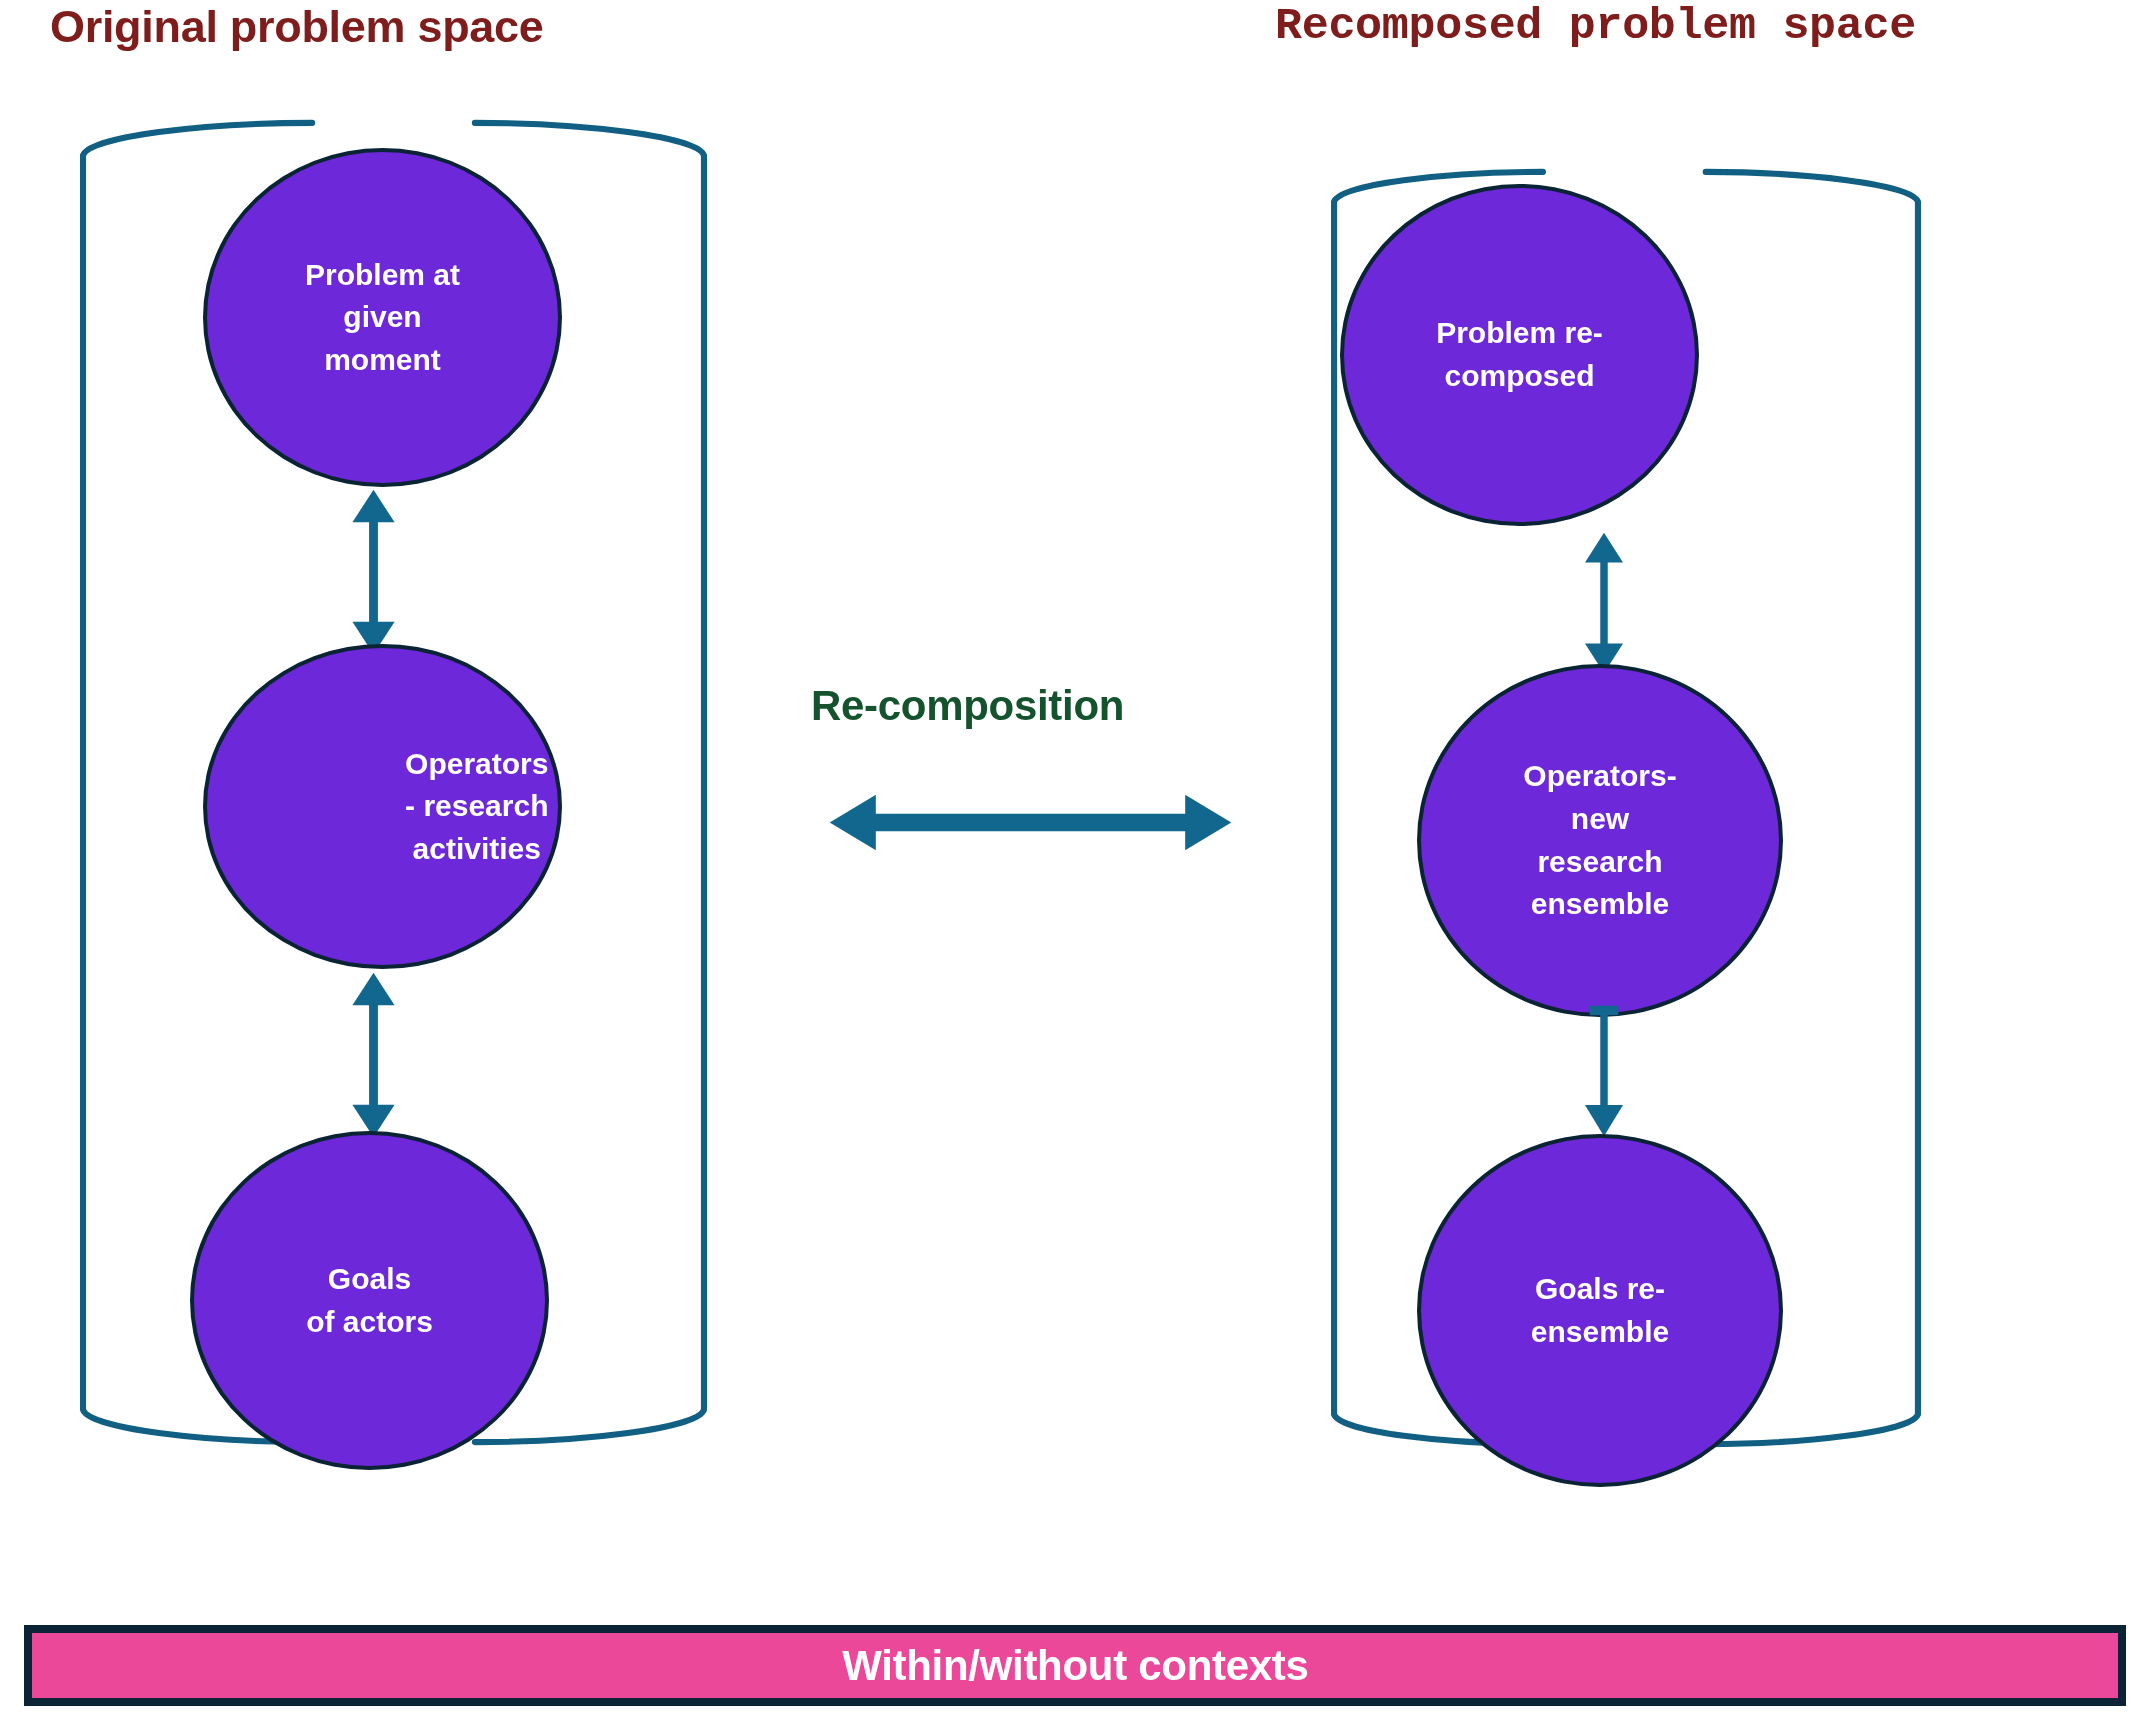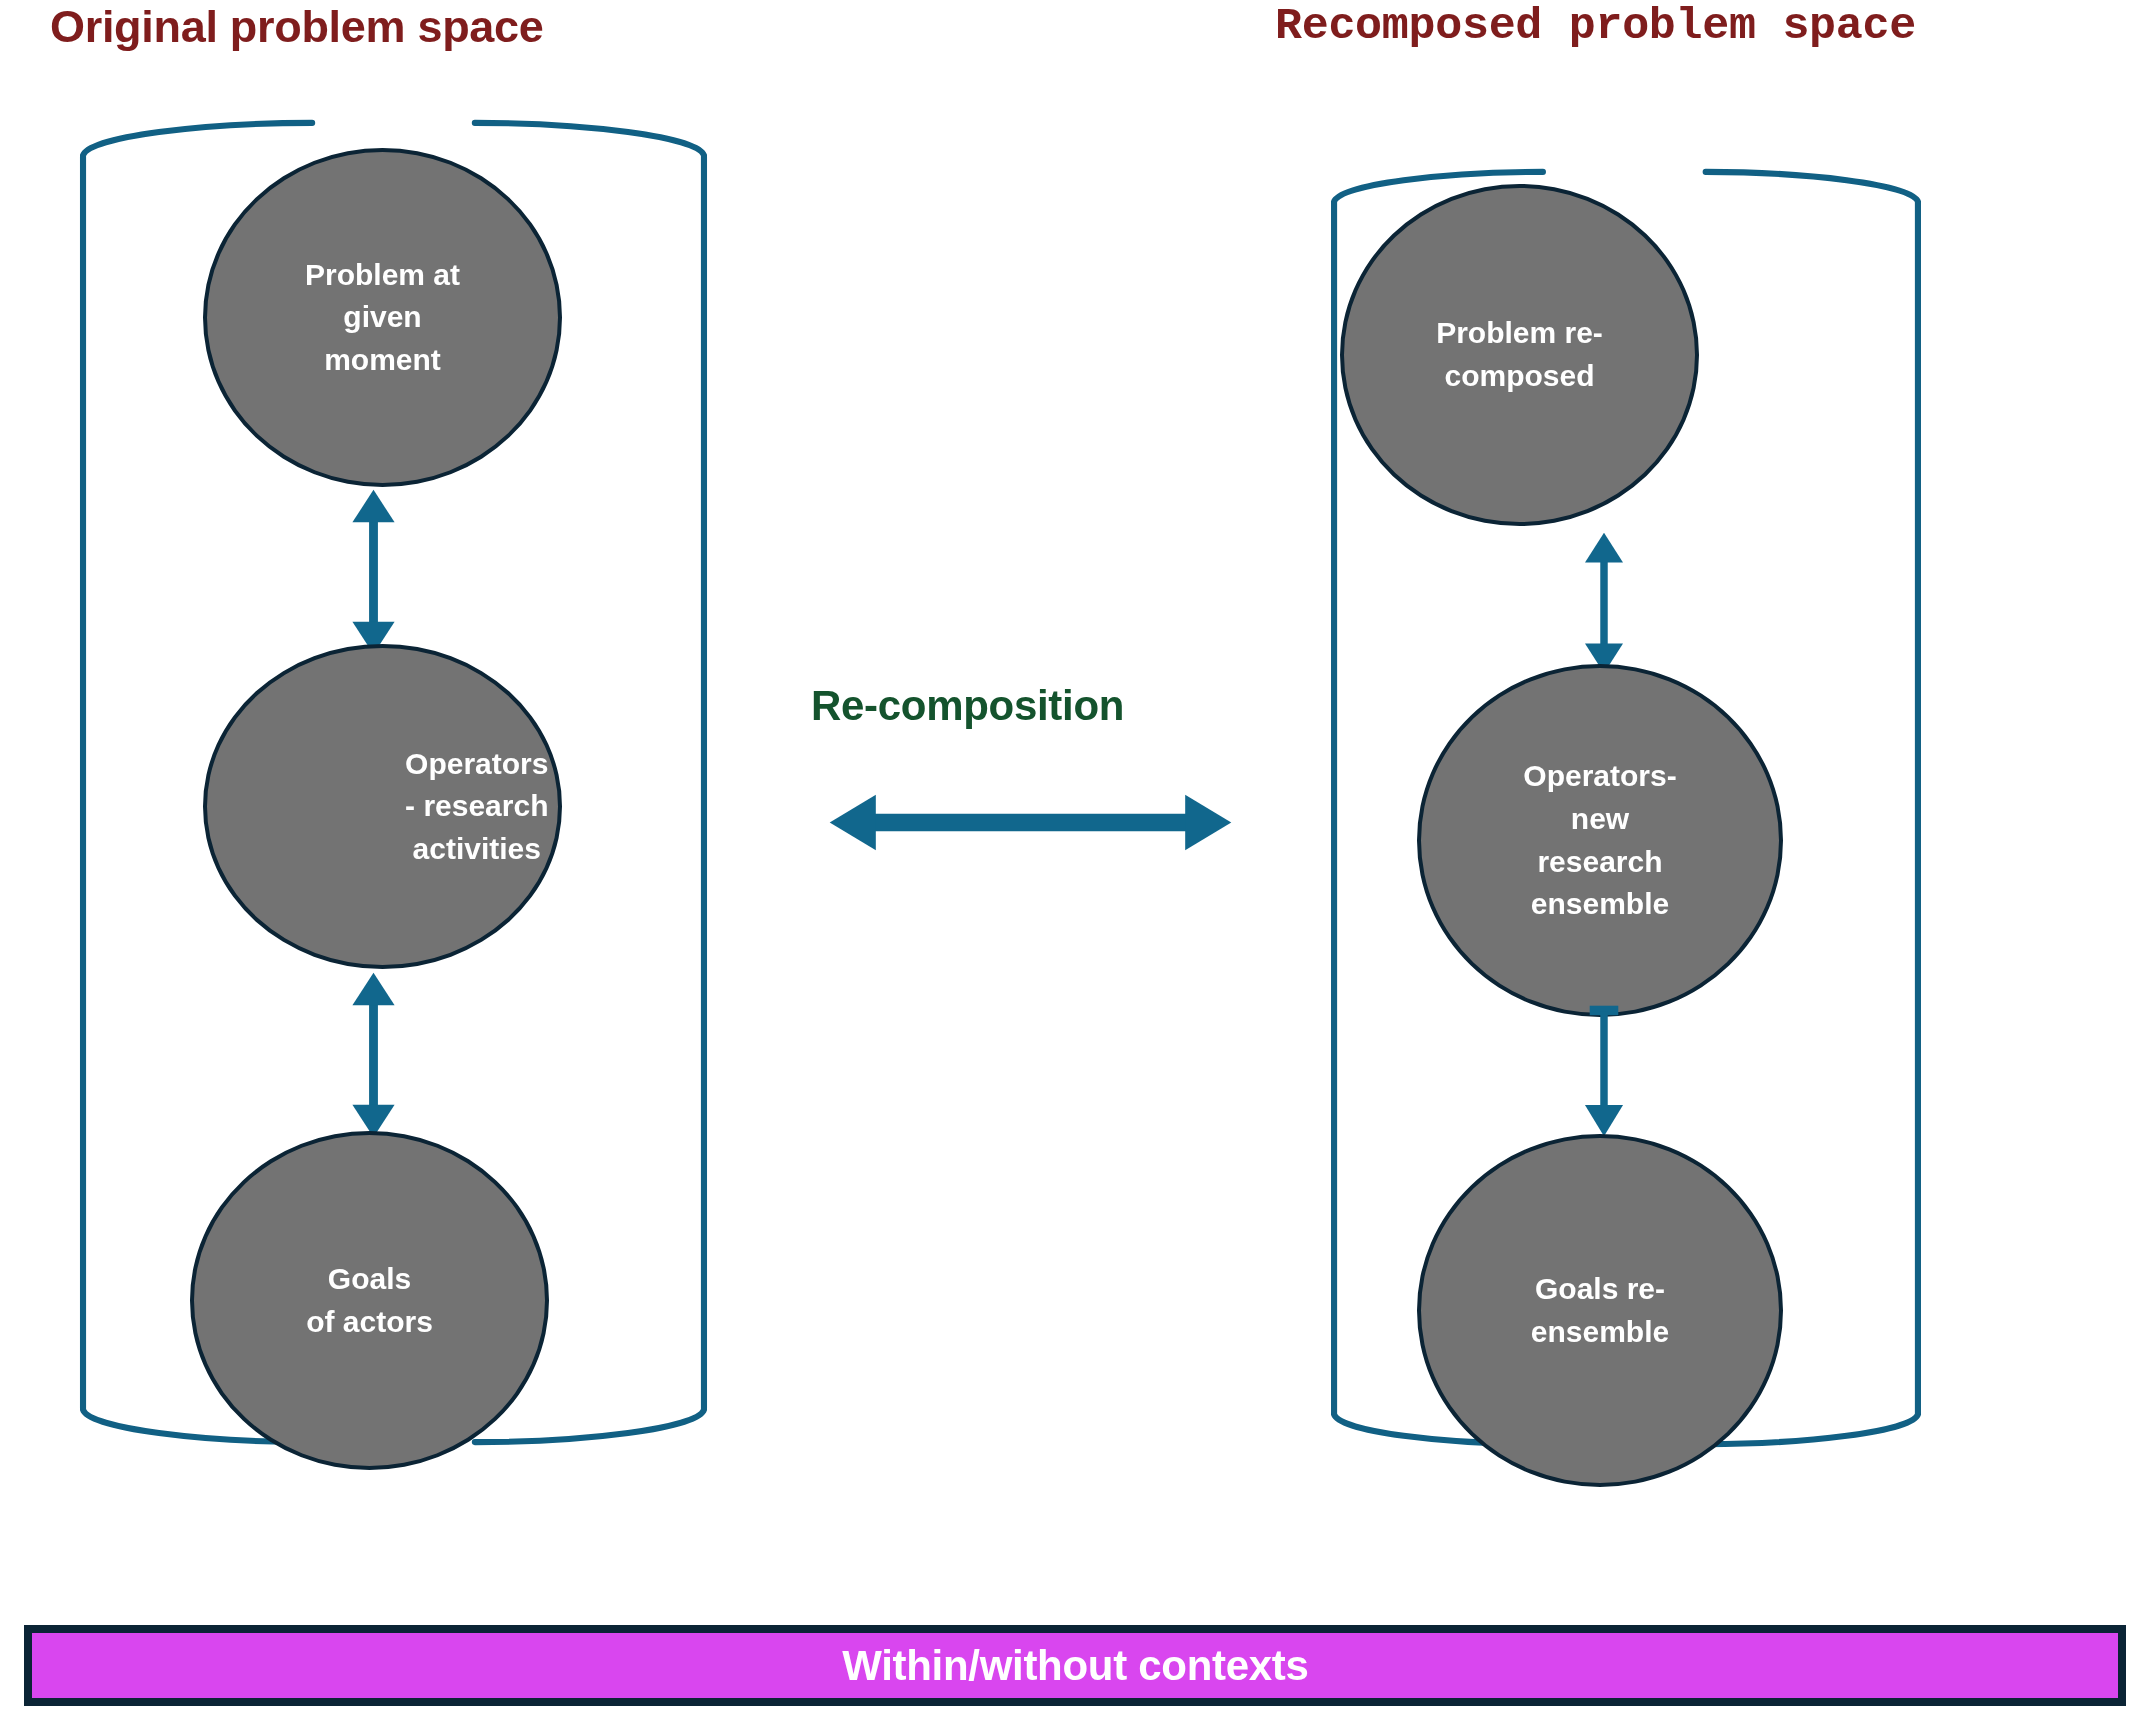--- a/index.html
+++ b/index.html
@@ -32,21 +32,21 @@
   .bracket {
     position: absolute;
     pointer-events: none;
   }
   .bracket svg { display: block; }
 
   
   .node {
     position: absolute;
     border-radius: 50%;
-    background: #737373;
+    background: #6d28d9;
     border: 4.7px solid #0b2435;
     box-sizing: border-box;
     display: flex;
     align-items: center;
     justify-content: center;
     text-align: center;
   }
   .node-label {
     color: #ffffff;
     font-weight: bold;
@@ -79,21 +79,21 @@
   }
   #recomposition-arrow svg { display: block; }
 
   
   #context-banner {
     position: absolute;
     left: 24.4px;
     top: 1625px;
     width: 2102px;
     height: 81px;
-    background: #d946ef;
+    background: #ec4899;
     border: 8.1px solid #0b2435;
     box-sizing: border-box;
     display: flex;
     align-items: center;
     justify-content: center;
   }
   #context-banner-label {
     color: #ffffff;
     font-weight: bold;
     font-size: 42px;

